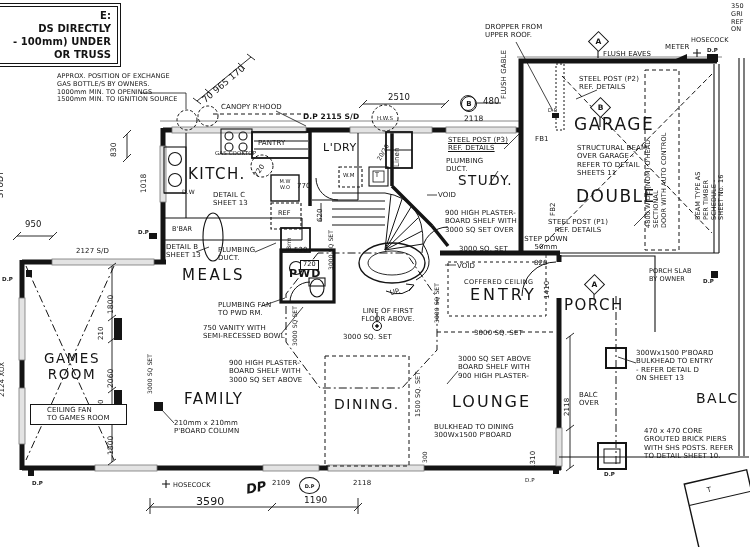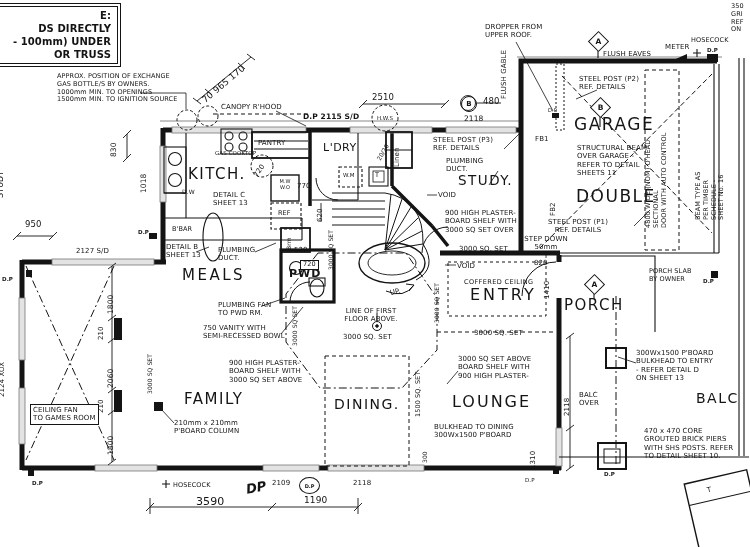--- a/index.html
+++ b/index.html
@@ -5,21 +5,21 @@
   html,body{margin:0;padding:0;background:#fff;}
   #plan{position:relative;width:750px;height:547px;background:#fff;overflow:hidden;
         font-family:"DejaVu Sans",sans-serif;color:#141414;}
   #linework{position:absolute;left:0;top:0;z-index:0;}
   .lbl{position:absolute;z-index:2;font-size:7px;line-height:1.2;white-space:pre-line;letter-spacing:.1px;}
   .v{transform:rotate(-90deg);transform-origin:0 0;white-space:pre;}
   .vml{transform:rotate(-90deg);transform-origin:0 0;white-space:pre-line;}
   .ctr{text-align:center;}
   .rt{text-align:right;}
   .room{font-size:15px;letter-spacing:1.5px;white-space:pre-line;}
-  .box{border:1px solid #141414;padding:1px 2px;background:#fff;}
+  .box{border:1px solid #141414;padding:1px 16px;background:#fff;}
   .circ{position:absolute;z-index:2;border:1px solid #141414;border-radius:50%;
         display:flex;align-items:center;justify-content:center;background:transparent;}
   .dashed{border-style:dashed;}
   .dia{position:absolute;z-index:2;border:1.3px solid #141414;transform:rotate(45deg);background:#fff;}
   .dia>span{position:absolute;inset:0;display:flex;align-items:center;justify-content:center;
         transform:rotate(-45deg);font-size:7.5px;font-weight:bold;}
   .hand{font-style:italic;font-weight:bold;}
 </style>
 </head>
 <body>
@@ -164,21 +164,21 @@
 - 100mm) UNDER
 OR TRUSS</div>
 
 <div class="lbl" style="left:57px;top:73px;font-size:6.5px;">APPROX. POSITION OF EXCHANGE
 GAS BOTTLE/S BY OWNERS.
 1000mm MIN. TO OPENINGS
 1500mm MIN. TO IGNITION SOURCE</div>
 <div class="lbl" style="left:221px;top:103px;text-align:right;">CANOPY R'HOOD</div>
 <div class="lbl" style="left:200px;top:97px;font-size:9px;transform:rotate(-40deg);transform-origin:0 0;">70  965  170</div>
 <div class="lbl" style="left:303px;top:112px;font-size:7.5px;font-weight:bold;">D.P 2115 S/D</div>
-<div class="lbl" style="left:372px;top:92px;font-size:8.5px;">2510</div>
+<div class="lbl" style="left:388px;top:92px;font-size:8.5px;">2510</div>
 <div class="circ dashed" style="left:371px;top:106px;width:28px;height:24px;border:none;">
       <span style="font-size:5.5px;">H.W.S</span>
     </div>
 <div class="circ" style="left:461px;top:96px;width:14px;height:14px;">
       <span style="font-size:7px;font-weight:bold;">B</span>
     </div>
 <div class="lbl" style="left:483px;top:96px;font-size:8.5px;">480</div>
 <div class="lbl" style="left:464px;top:114px;font-size:7.5px;">2118</div>
 
 <div class="lbl" style="left:485px;top:23px;">DROPPER FROM
@@ -244,27 +244,27 @@
 <div class="lbl" style="left:375px;top:172px;font-size:6.5px;">T</div>
 <div class="lbl v" style="left:393px;top:167px;">Linen</div>
 <div class="lbl" style="left:375px;top:158px;font-size:6px;transform:rotate(-60deg);transform-origin:0 0;">20/20</div>
 
 <div class="lbl v" style="left:316px;top:222px;">620</div>
 <div class="lbl v" style="left:327px;top:270px;font-size:6px;">3000 SQ SET</div>
 <div class="lbl v" style="left:433px;top:323px;font-size:6px;">3000 SQ SET</div>
 <div class="lbl v" style="left:291px;top:346px;font-size:6px;">3000 SQ SET</div>
 <div class="lbl v" style="left:146px;top:394px;font-size:6px;">3000 SQ SET</div>
 <div class="lbl" style="left:390px;top:288px;transform:rotate(-12deg);">UP.</div>
-<div class="lbl ctr" style="left:339px;top:307px;width:64px;">LINE OF FIRST
+<div class="lbl ctr" style="left:356px;top:307px;width:64px;">LINE OF FIRST
 FLOOR ABOVE.</div>
 <div class="lbl" style="left:343px;top:333px;">3000 SQ. SET</div>
 <div class="lbl" style="left:438px;top:191px;">VOID</div>
 <div class="lbl" style="left:457px;top:262px;">VOID</div>
 
-<div class="lbl" style="left:433px;top:136px;">STEEL POST (P3)
+<div class="lbl" style="left:448px;top:136px;text-decoration:underline;">STEEL POST (P3)
 REF. DETAILS</div>
 <div class="lbl" style="left:446px;top:157px;">PLUMBING
 DUCT.</div>
 <div class="lbl room" style="left:458px;top:172px;font-size:13.5px;">STUDY.</div>
 <div class="lbl" style="left:445px;top:209px;">900 HIGH PLASTER-
 BOARD SHELF WITH
 3000 SQ SET OVER</div>
 <div class="lbl" style="left:459px;top:245px;">3000 SQ. SET</div>
 <div class="lbl ctr" style="left:524px;top:235px;width:44px;">STEP DOWN
 50mm</div>
@@ -297,20 +297,22 @@
 <div class="lbl v" style="left:-4px;top:198px;font-size:8px;">STUDY</div>
 <div class="lbl" style="left:25px;top:219px;font-size:8.5px;">950</div>
 <div class="lbl" style="left:76px;top:247px;">2127 S/D</div>
 <div class="lbl" style="left:2px;top:276px;font-size:5.5px;font-weight:bold;">D.P</div>
 <div class="lbl" style="left:138px;top:229px;font-size:5.5px;font-weight:bold;">D.P</div>
 <div class="lbl v" style="left:106px;top:314px;font-size:7.5px;">1800</div>
 <div class="lbl v" style="left:97px;top:340px;">210</div>
 <div class="lbl v" style="left:106px;top:388px;font-size:7.5px;">2060</div>
 <div class="lbl v" style="left:97px;top:413px;">210</div>
 <div class="lbl v" style="left:106px;top:455px;font-size:7.5px;">1800</div>
+<div class="lbl room ctr" style="left:30px;top:350px;width:84px;font-size:13.5px;">GAMES
+ROOM</div>
 <div class="lbl box" style="left:30px;top:404px;">CEILING FAN
 TO GAMES ROOM</div>
 <div class="lbl v" style="left:-2px;top:397px;">2124 XOX</div>
 <div class="lbl room" style="left:184px;top:390px;">FAMILY</div>
 <div class="lbl" style="left:174px;top:419px;">210mm x 210mm
 P'BOARD COLUMN</div>
 <div class="lbl" style="left:229px;top:359px;">900 HIGH PLASTER-
 BOARD SHELF WITH
 3000 SQ SET ABOVE</div>
 <div class="lbl" style="left:173px;top:482px;font-size:6.5px;">HOSECOCK</div>

